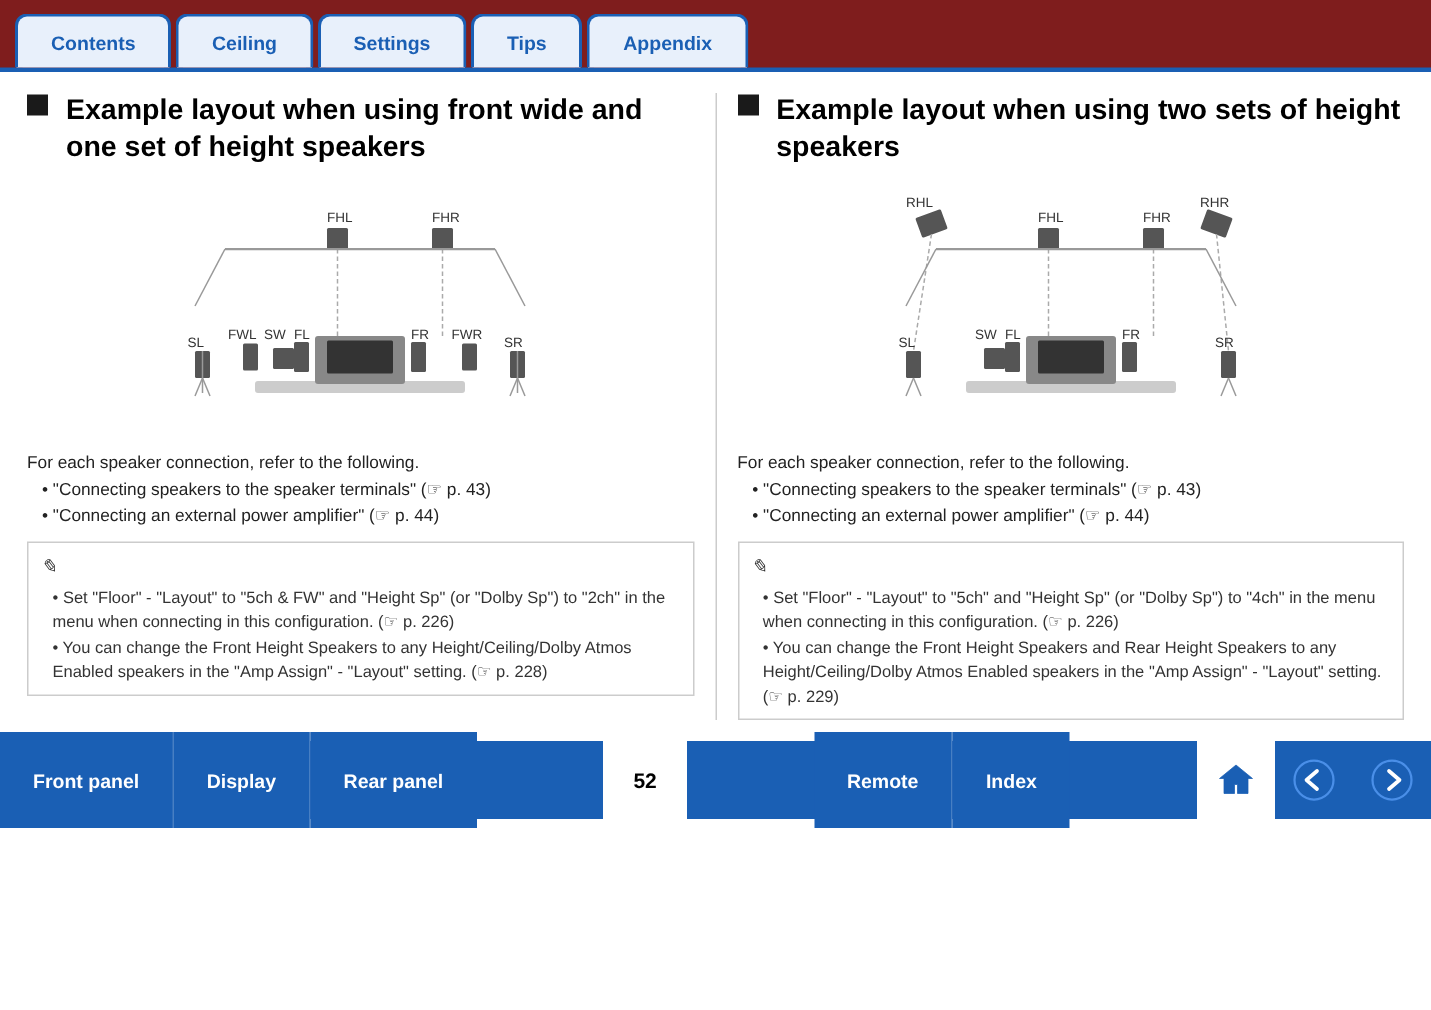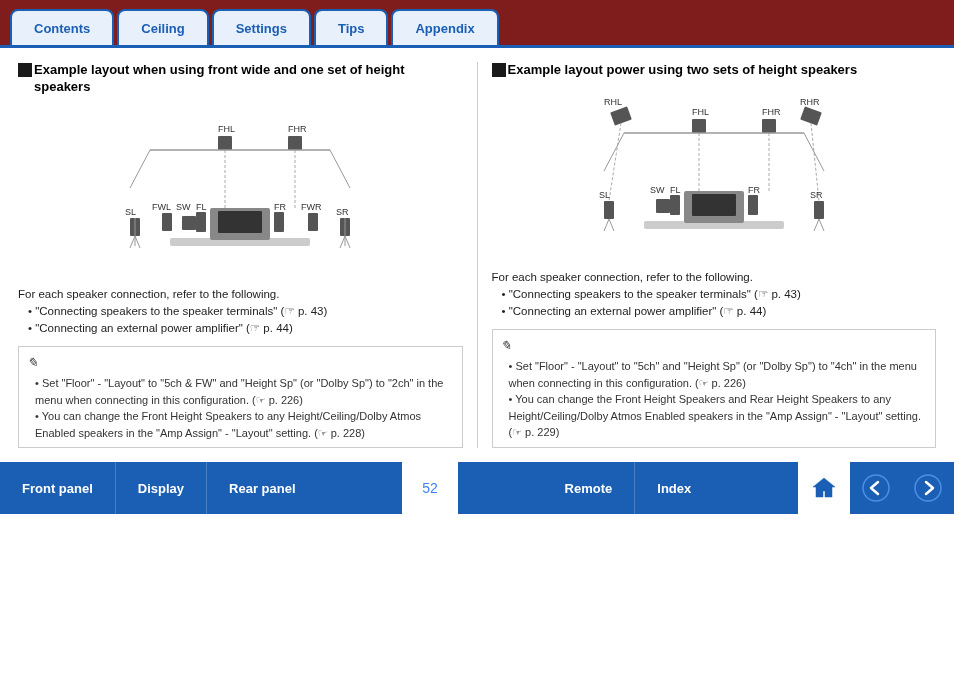--- a/index.html
+++ b/index.html
@@ -47,26 +47,26 @@
     .main-content {
       display: flex;
       gap: 10px;
       padding: 14px 18px 8px 18px;
     }
     .section {
       flex: 1;
       min-width: 0;
     }
     .section-title {
-      font-size: 13px;
+      font-size: 19px;
       font-weight: bold;
       margin-bottom: 10px;
       display: flex;
       align-items: flex-start;
-      gap: 2px;
+      gap: 12px;
       line-height: 1.3;
     }
     .section-title .square-icon {
       width: 14px;
       height: 14px;
       background: #1a1a1a;
       flex-shrink: 0;
       margin-top: 1px;
     }
     .section-divider {
@@ -138,32 +138,32 @@
     .bottom-nav-left {
       display: flex;
       gap: 0;
     }
     .bottom-btn {
       background: #1a5fb4;
       color: #fff;
       font-weight: bold;
       font-size: 13px;
       padding: 0 22px;
-      height: 52px;
+      height: 64px;
       display: flex;
       align-items: center;
       justify-content: center;
       cursor: pointer;
       border-right: 1px solid rgba(255,255,255,0.2);
     }
     .bottom-btn:last-child { border-right: none; }
     .page-num {
-      color: #3b82f6;
+      color: #000000;
       font-size: 14px;
-      font-weight: normal;
+      font-weight: bold;
       background: #fff;
       padding: 0 20px;
       height: 52px;
       display: flex;
       align-items: center;
       justify-content: center;
     }
     .bottom-nav-right {
       display: flex;
       gap: 0;
@@ -270,21 +270,21 @@
         <li>You can change the Front Height Speakers to any Height/Ceiling/Dolby Atmos Enabled speakers in the "Amp Assign" - "Layout" setting.  (☞ p. 228)</li>
       </ul>
     </div>
   </div>
 
   <div class="section-divider"></div>
 
   <div class="section">
     <div class="section-title">
       <span class="square-icon"></span>
-      <span>Example layout power using two sets of height speakers</span>
+      <span>Example layout when using two sets of height speakers</span>
     </div>
 
     <div class="diagram-container">
       <svg width="340" height="165" viewBox="0 0 340 165">
 
         <rect x="100" y="130" width="140" height="8" fill="#ccc" rx="2"></rect>
 
         <rect x="140" y="100" width="60" height="32" fill="#888" rx="2"></rect>
         <rect x="148" y="103" width="44" height="22" fill="#333" rx="1"></rect>
 

